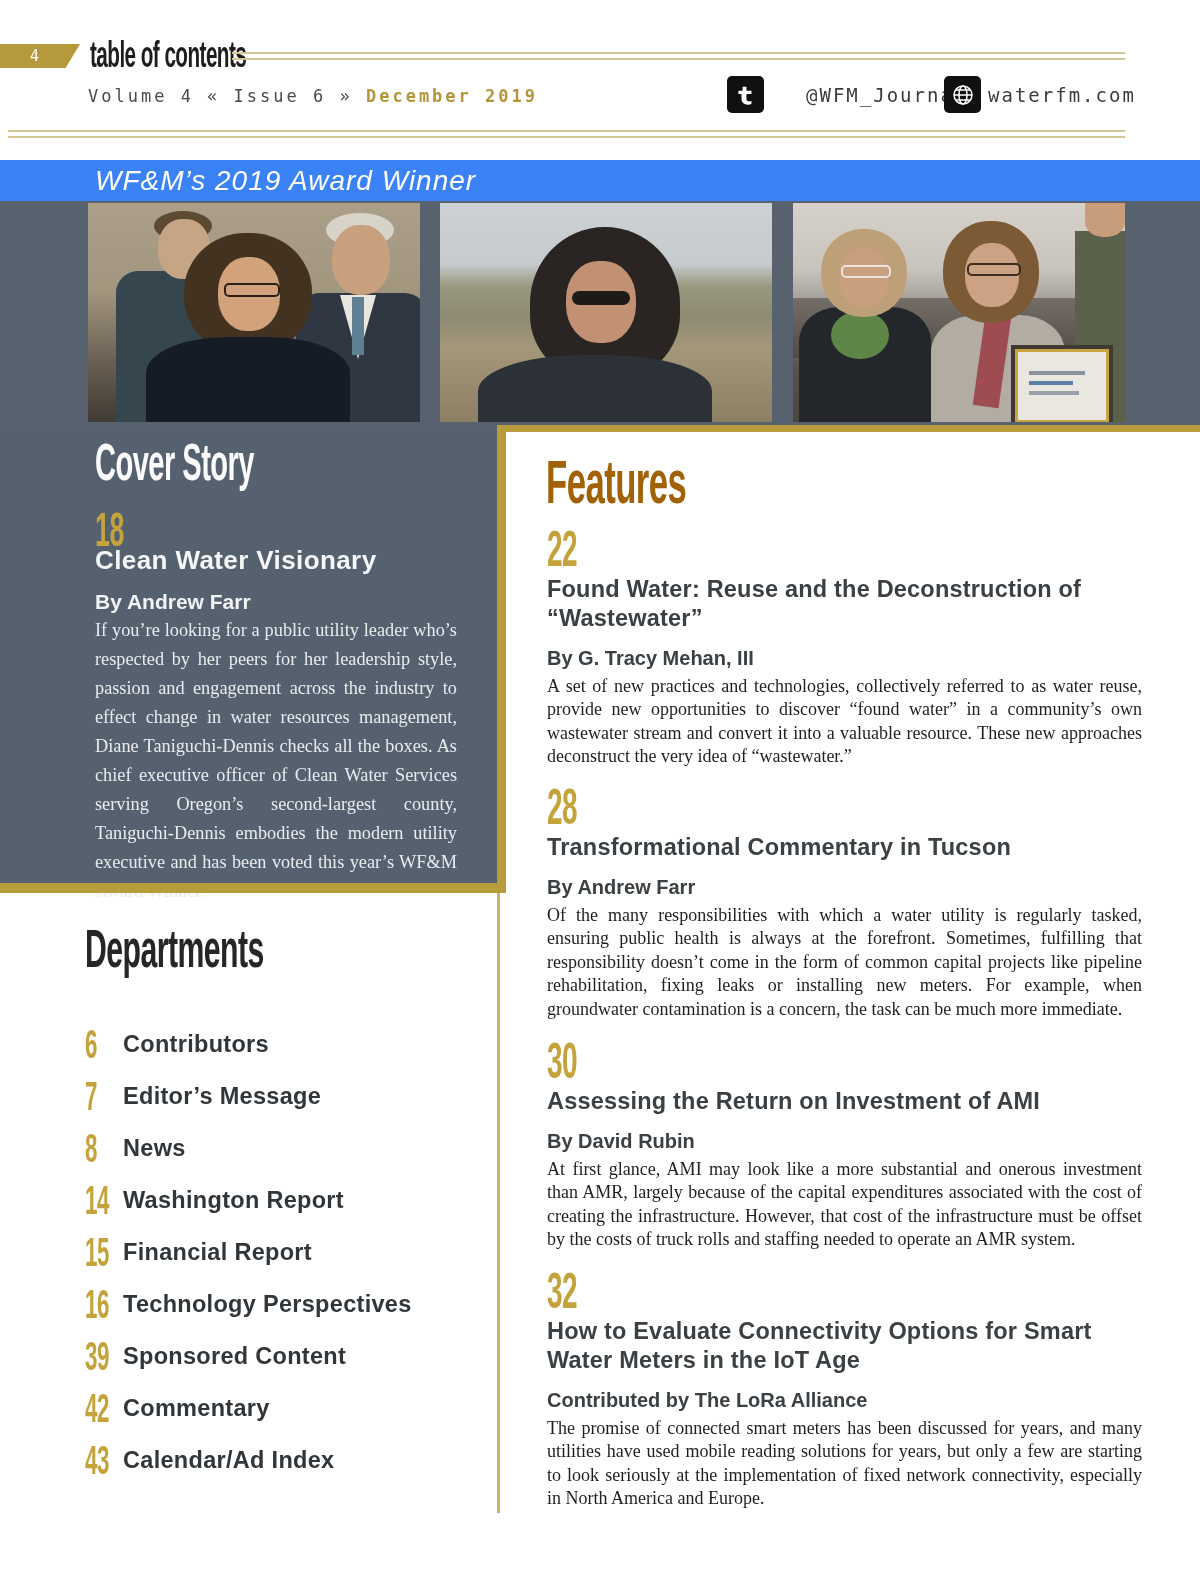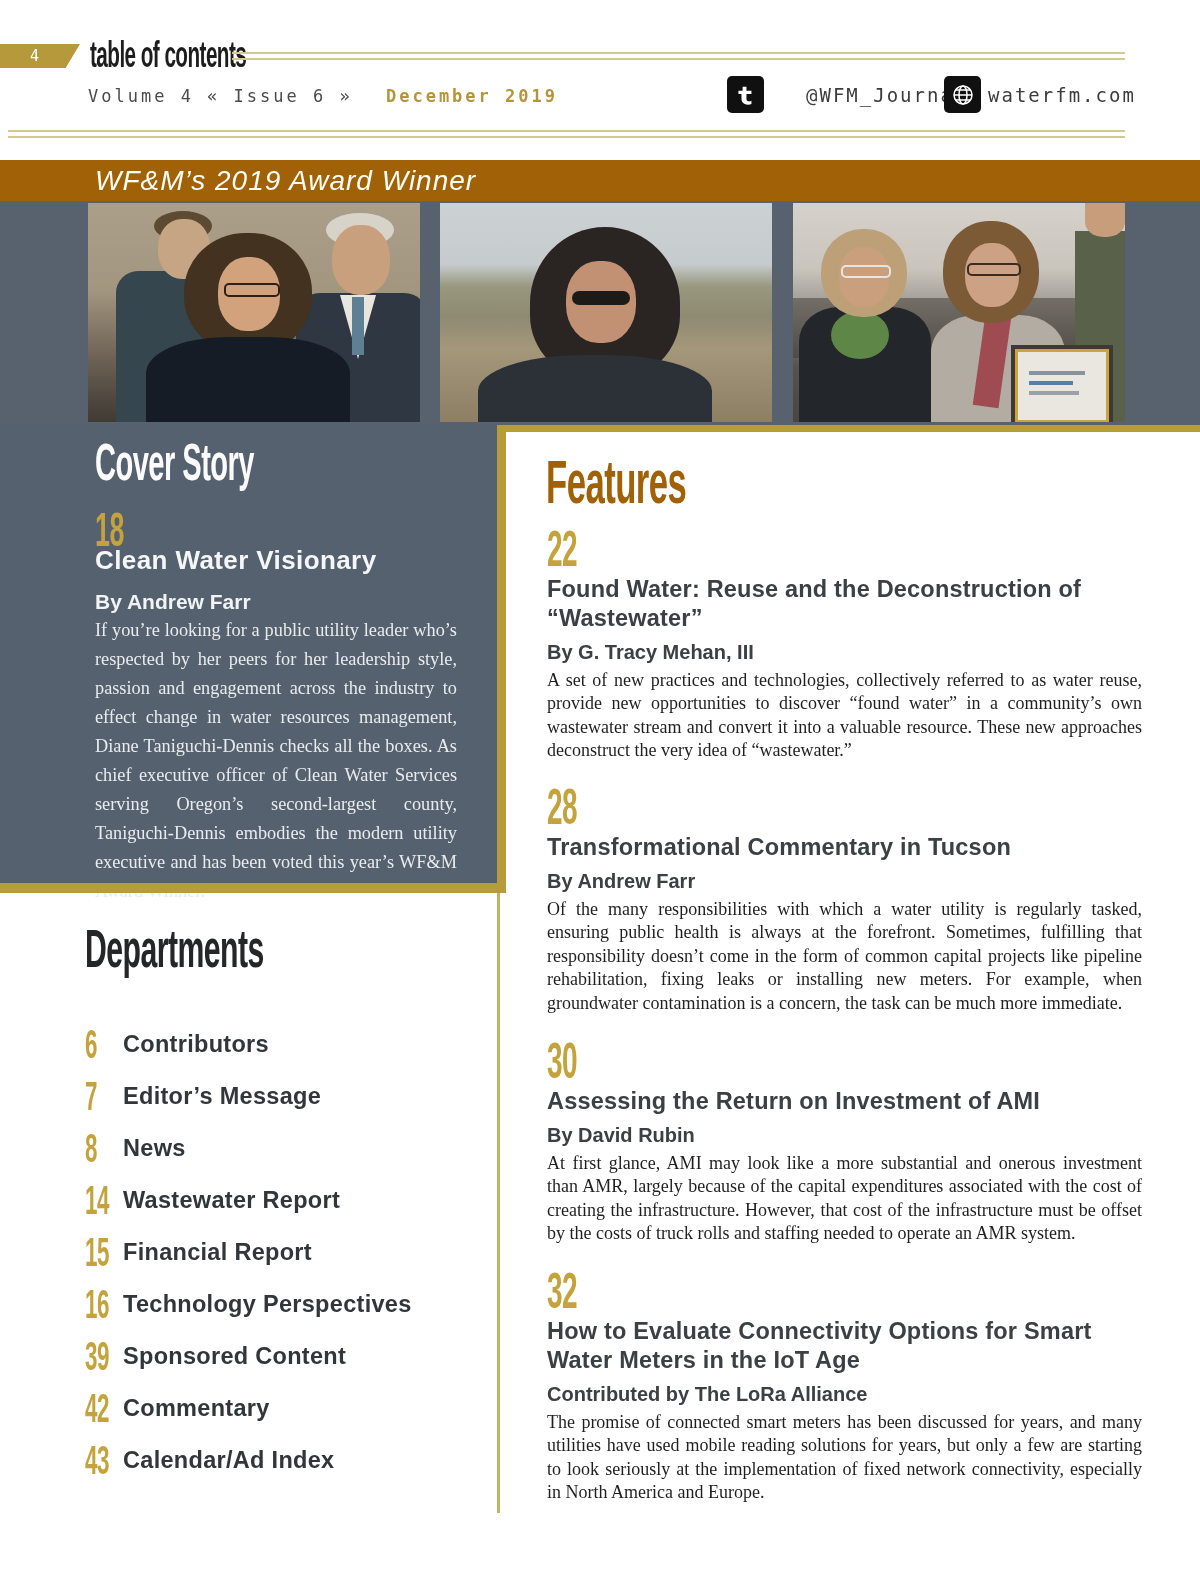--- a/index.html
+++ b/index.html
@@ -15,30 +15,30 @@
   .pagenum-chip{position:absolute;left:0;top:44px;width:80px;height:24px;background:#b5993a;
         clip-path:polygon(0 0,100% 0,82% 100%,0 100%);}
   .pagenum-chip span{position:absolute;left:30px;top:3px;color:#fff;font-size:15px;
         font-family:"DejaVu Sans Mono",monospace;}
   .toc-title{position:absolute;left:90px;top:36px;font-size:37px;line-height:38px;color:#1d1d1d;}
   .dline{position:absolute;height:4px;border-top:2px solid #d4c992;border-bottom:2px solid #d4c992;}
   .dline-top{left:232px;top:52px;width:893px;}
   .dline-bottom{left:8px;top:130px;width:1117px;}
   .issue-line{position:absolute;left:88px;top:86px;font-size:17px;letter-spacing:3px;
         color:#4a4a4a;font-family:"DejaVu Sans Mono",monospace;}
-  .issue-line .date{color:#b4953a;font-weight:700;margin-left:20px;}
+  .issue-line .date{color:#b4953a;font-weight:700;}
   .social-chip{position:absolute;top:76px;width:37px;height:37px;background:#101010;
         border-radius:5px;display:flex;align-items:center;justify-content:center;}
   .chip-tw{left:727px;} .chip-globe{left:944px;}
   .social-text{position:absolute;top:84px;font-size:19px;letter-spacing:2px;color:#3c3c3c;
         font-family:"DejaVu Sans Mono",monospace;}
   .tw-handle{left:806px;} .site-url{left:988px;}
 
   
-  .banner{position:absolute;left:0;top:160px;width:1200px;height:48px;background:#a16207;}
+  .banner{position:absolute;left:0;top:160px;width:1200px;height:48px;background:#3b82f6;}
   .banner span{position:absolute;left:95px;top:0;line-height:41px;color:#fdfdf6;
         font-size:28px;font-style:italic;letter-spacing:1px;}
 
   
   .photo-strip{position:absolute;left:0;top:201px;width:1200px;height:224px;background:#57626e;}
   .photo{position:absolute;top:2px;height:219px;width:332px;overflow:hidden;}
   .photo *{position:absolute;}
   #photo1{left:88px;background:linear-gradient(180deg,#ac9f8a 0%,#a2967f 40%,#6b6053 72%,#3f3a33 100%);}
   #photo2{left:440px;background:linear-gradient(180deg,#ccd1d4 0%,#c6cbcd 28%,#99987f 38%,#8e8a72 52%,#a4977a 66%,#8c7f63 100%);}
   #photo3{left:793px;background:linear-gradient(180deg,#d6d2cb 0%,#c9c4bc 30%,#57524b 75%,#4a453f 100%);}
@@ -102,21 +102,21 @@
   .gold-vline{position:absolute;left:497px;top:893px;width:3px;height:620px;background:#c5b266;}
 
   
   .features{position:absolute;left:546px;top:440px;width:595px;}
   .features-heading{position:absolute;left:0;top:14px;font-size:62px;line-height:56px;color:#a16207;}
   .feature{position:absolute;left:1px;width:595px;}
   #feat-0{top:86px;} #feat-1{top:344px;} #feat-2{top:598px;} #feat-3{top:828px;}
   .feat-num{font-size:50px;line-height:46px;color:#c4a33c;}
   .feat-title{margin-top:3px;font-size:23.5px;line-height:29px;font-weight:700;
         letter-spacing:.2px;color:#3a4043;}
-  .feat-byline{margin-top:8px;font-size:20px;font-weight:700;color:#3a4043;}
+  .feat-byline{margin-top:14px;font-size:20px;font-weight:700;color:#3a4043;}
   .feat-summary{margin-top:5px;font-size:18px;line-height:23.4px;text-align:justify;color:#1f1f1f;
         font-family:"Liberation Serif",serif;}
 
   
   .departments{position:absolute;left:85px;top:915px;width:420px;}
   .departments-heading{position:absolute;left:0;top:5px;font-size:54px;line-height:56px;color:#242628;}
   .dept-list{position:absolute;left:0;top:103px;margin:0;padding:0;list-style:none;width:420px;}
   .dept-item{height:52px;display:flex;align-items:center;}
   .dept-num{width:30px;flex:0 0 30px;font-size:40px;line-height:40px;color:#c4a33c;}
   .dept-label{margin-left:8px;font-size:23.5px;font-weight:700;letter-spacing:.3px;color:#30363a;}
@@ -273,21 +273,21 @@
       <li class="dept-item">
         <span class="dept-num"><span class="cond">7</span></span>
         <span class="dept-label">Editor’s Message</span>
       </li>
       <li class="dept-item">
         <span class="dept-num"><span class="cond">8</span></span>
         <span class="dept-label">News</span>
       </li>
       <li class="dept-item">
         <span class="dept-num"><span class="cond">14</span></span>
-        <span class="dept-label">Wastewater Report</span>
+        <span class="dept-label">Washington Report</span>
       </li>
       <li class="dept-item">
         <span class="dept-num"><span class="cond">15</span></span>
         <span class="dept-label">Financial Report</span>
       </li>
       <li class="dept-item">
         <span class="dept-num"><span class="cond">16</span></span>
         <span class="dept-label">Technology Perspectives</span>
       </li>
       <li class="dept-item">

